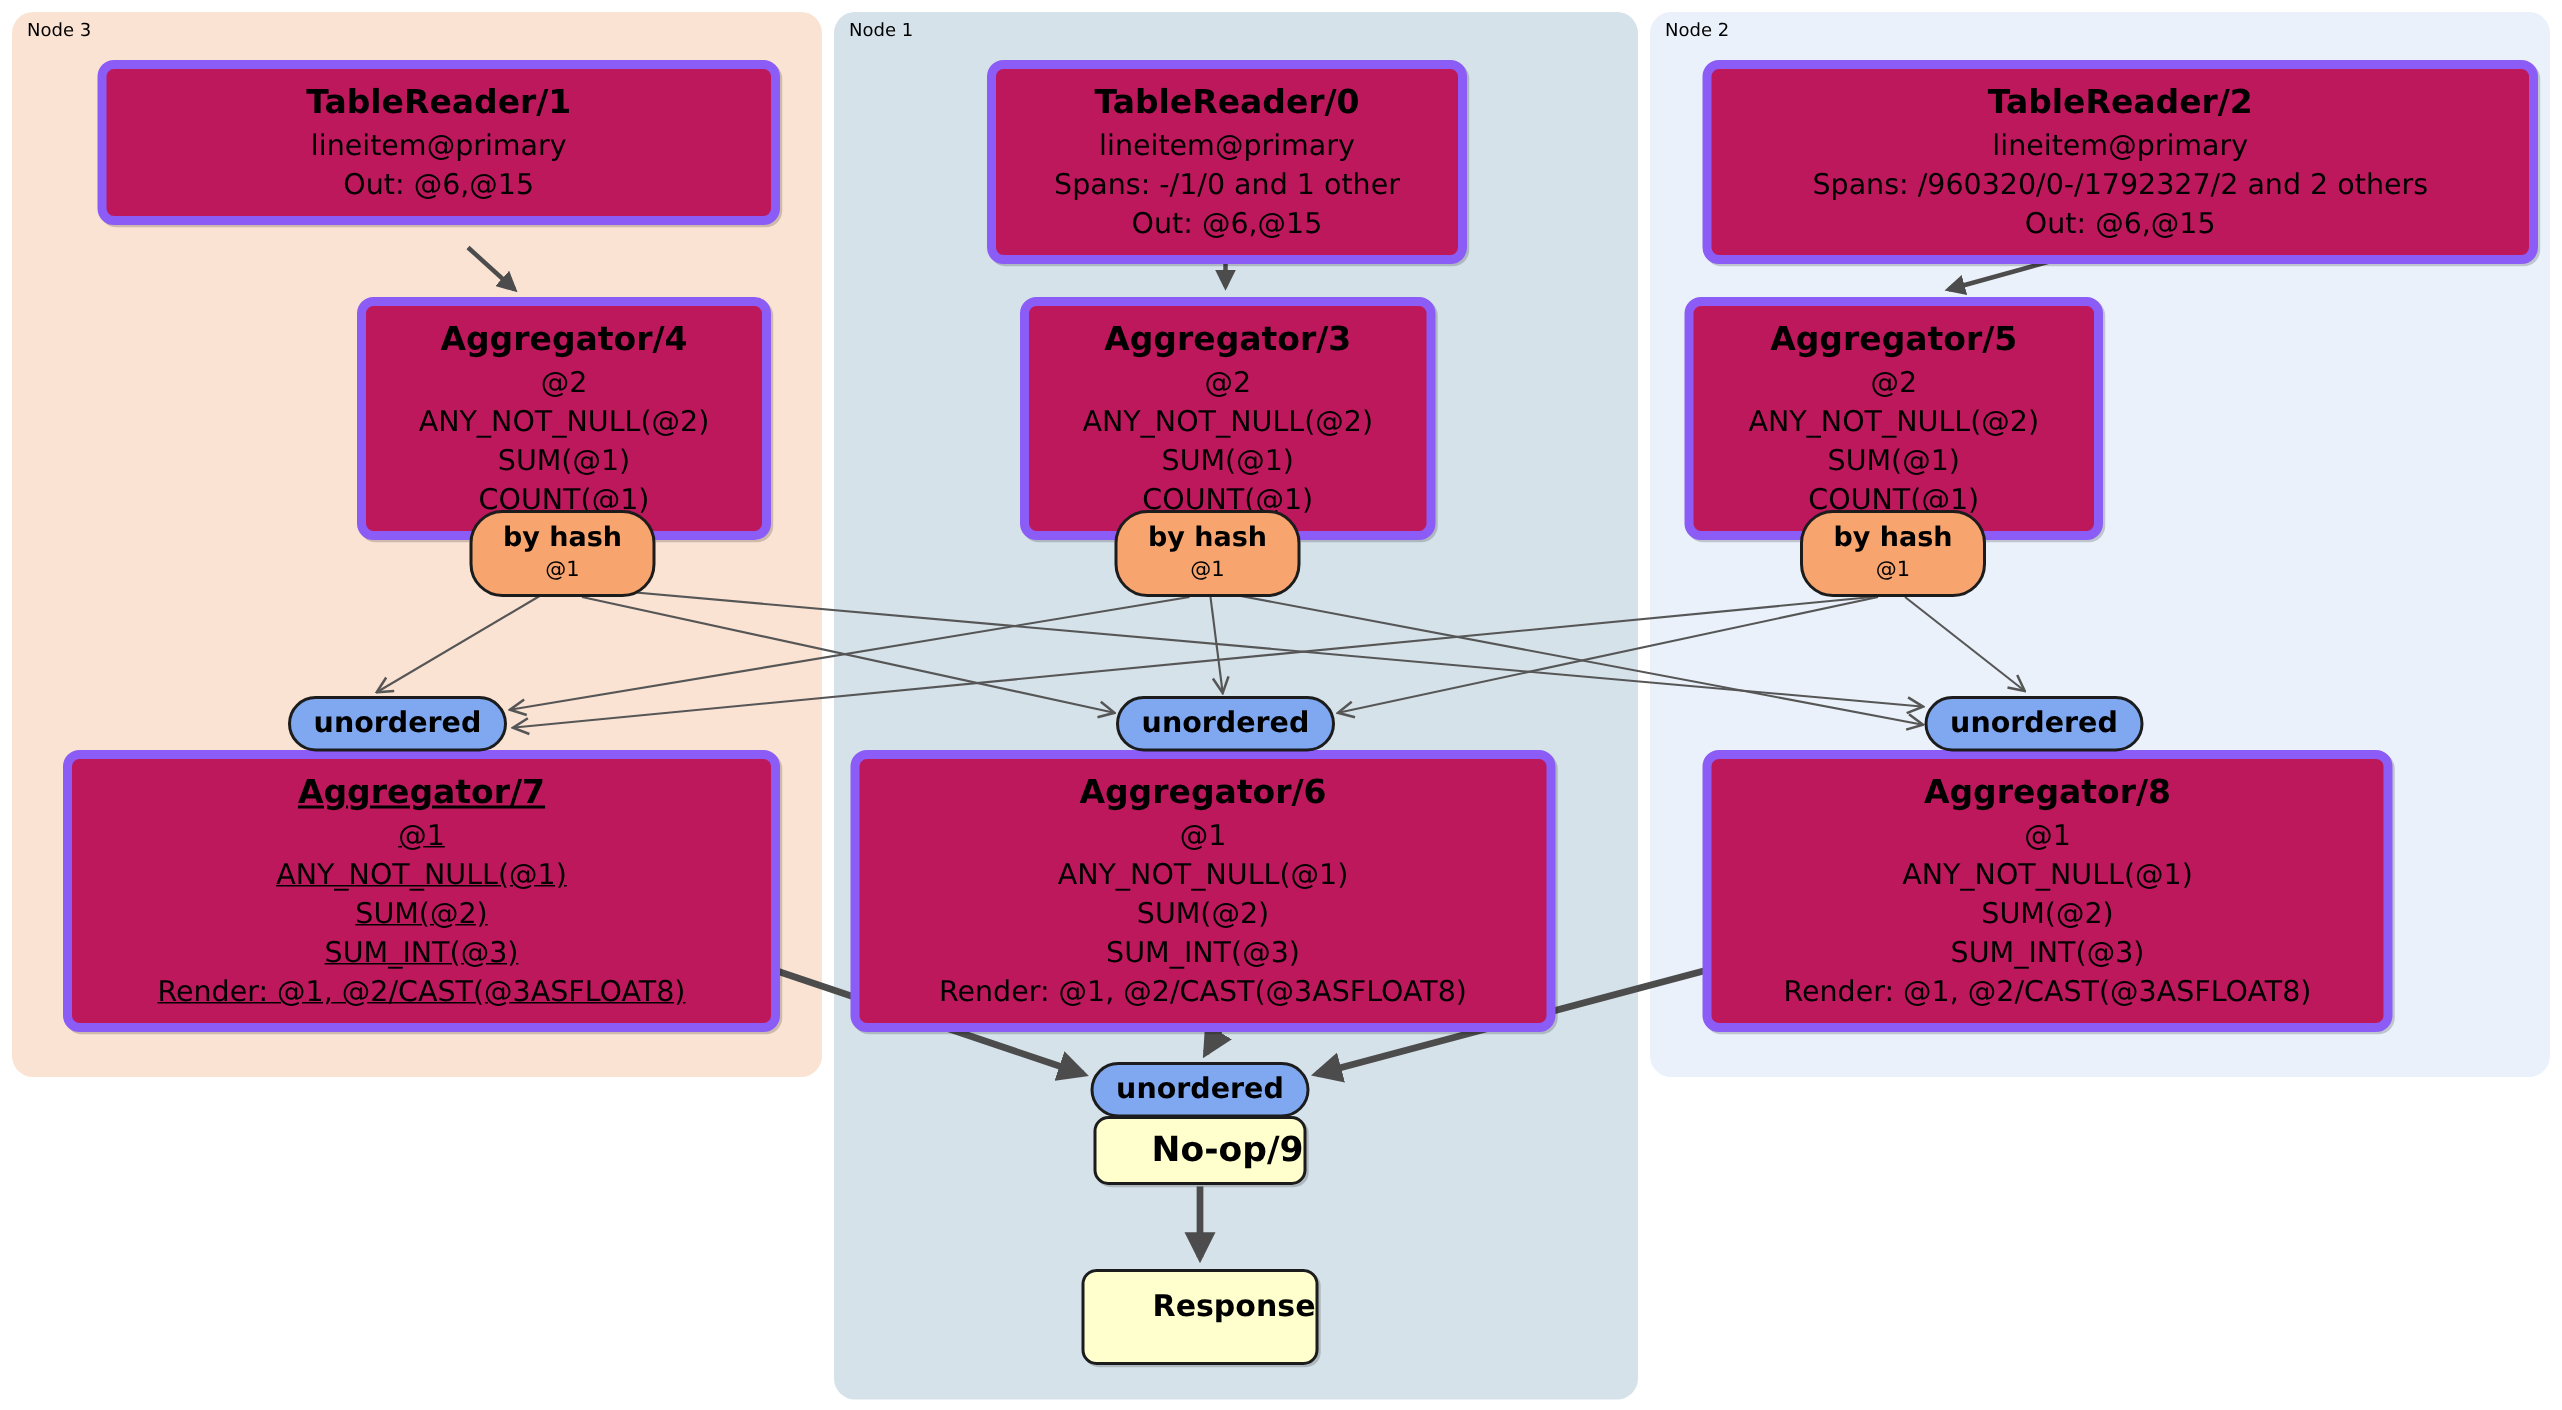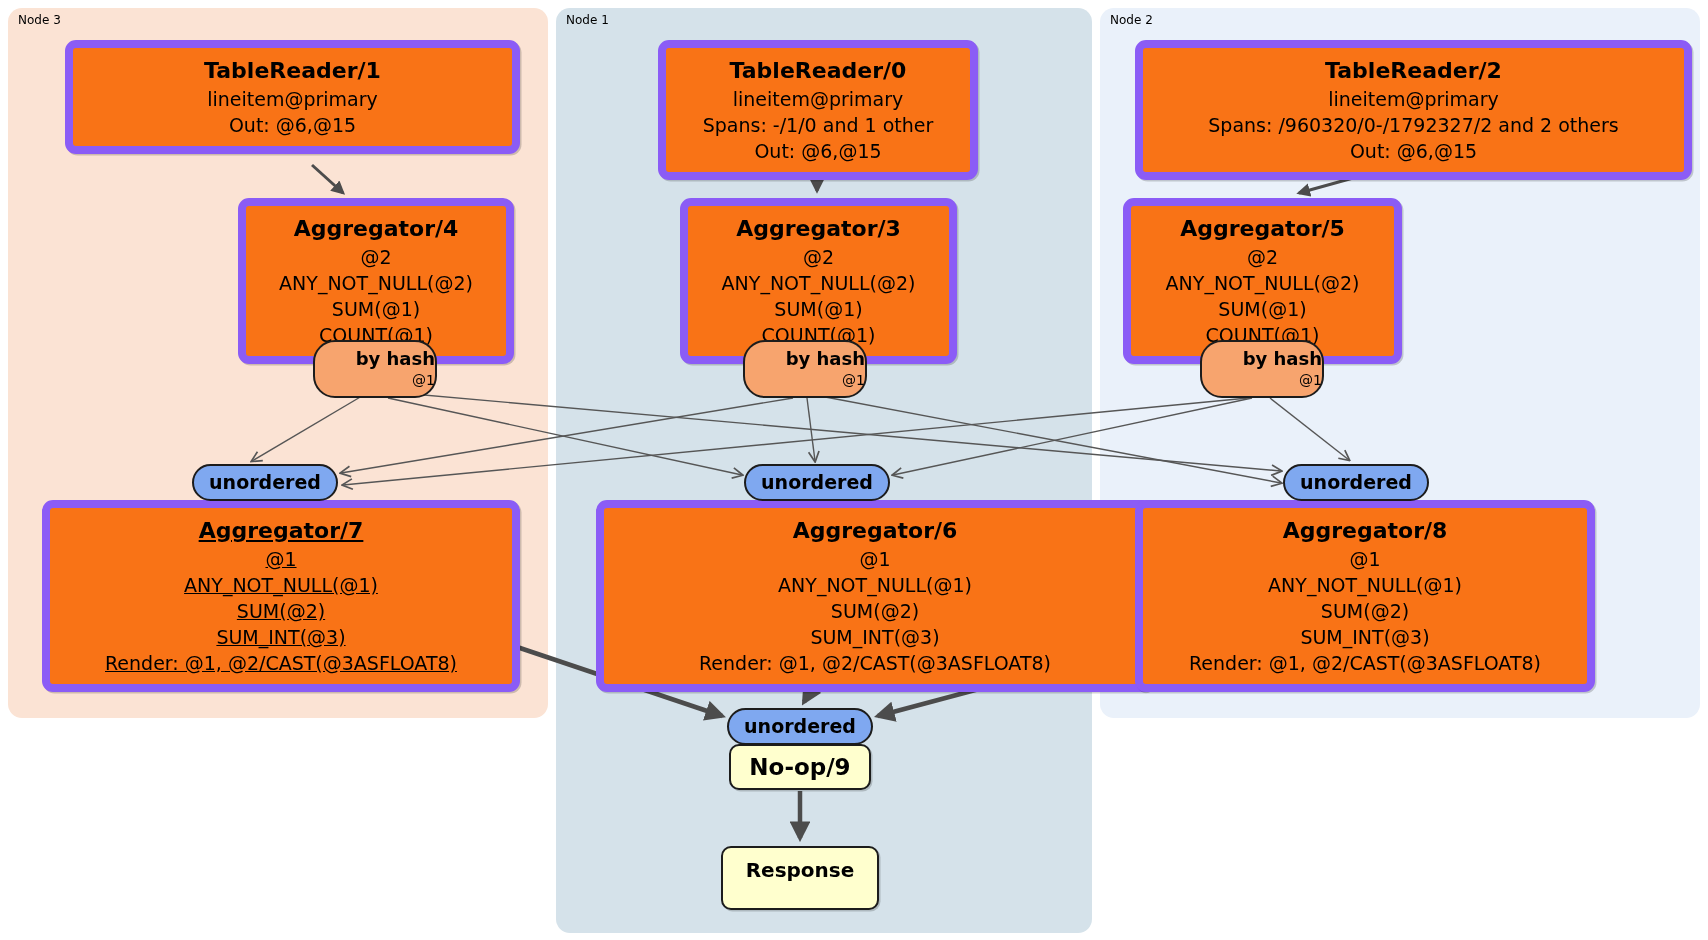--- a/index.html
+++ b/index.html
@@ -14,45 +14,45 @@
   #region-node1{left:556px;top:8px;width:536px;height:925px;background:#d5e2ea;}
   #region-node2{left:1100px;top:8px;width:600px;height:710px;background:#eaf1fa;}
   
   #edges{position:absolute;left:0;top:0;width:1708px;height:940px;z-index:2;}
   .edge-thin{stroke:#565656;stroke-width:1.4;fill:none;}
   .edge-med{stroke:#4c4c4c;stroke-width:3;fill:none;}
   .edge-thick{stroke:#4c4c4c;stroke-width:4.5;fill:none;}
   
   .pnode{
     position:absolute;z-index:3;box-sizing:border-box;
-    background:#f97316;border:8px solid #8b5cf6;border-radius:11px;
+    background:#be185d;border:6px solid #8b5cf6;border-radius:11px;
     padding:8px 10px;text-align:center;white-space:nowrap;
     box-shadow:1.5px 1.5px 0 rgba(0,0,0,0.18);
   }
   .pnode-title{font-size:22px;font-weight:bold;line-height:30px;}
   .pnode-line{font-size:19px;line-height:26px;}
   
   .hash-badge{
     position:absolute;z-index:4;box-sizing:border-box;width:124px;height:58px;
     background:#f7a46e;border:2px solid #1c1c1c;border-radius:22px;
-    text-align:right;padding-top:5px;
+    text-align:center;padding-top:5px;
   }
   .hash-label{font-size:18px;font-weight:bold;line-height:24px;}
   .hash-sub{font-size:14px;line-height:18px;}
   
   .sync-badge{
     position:absolute;z-index:4;box-sizing:border-box;width:146px;height:37px;
     background:#7fa8f0;border:2px solid #1c1c1c;border-radius:19px;
     text-align:center;font-size:19px;font-weight:bold;line-height:33px;
   }
   
   .end-box{
     position:absolute;z-index:3;box-sizing:border-box;
     background:#ffffce;border:2px solid #1c1c1c;border-radius:10px;
-    text-align:center;font-weight:bold;white-space:nowrap;
+    text-align:right;font-weight:bold;white-space:nowrap;
     box-shadow:1.5px 1.5px 0 rgba(0,0,0,0.18);
   }
   #noop-box{left:729px;top:744px;width:142px;height:46px;font-size:23px;line-height:42px;}
   #response-box{left:721px;top:846px;width:158px;height:64px;font-size:20px;line-height:44px;}
 </style>
 </head>
 <body>
 
 <div class="stage">
 
@@ -161,21 +161,21 @@
   </div>
 
   <div class="pnode" style="left:42px;top:500px;width:478px;text-decoration:underline;">
     <div class="pnode-title">Aggregator/7</div>
     <div class="pnode-line">@1</div>
     <div class="pnode-line">ANY_NOT_NULL(@1)</div>
     <div class="pnode-line">SUM(@2)</div>
     <div class="pnode-line">SUM_INT(@3)</div>
     <div class="pnode-line">Render: @1, @2/CAST(@3ASFLOAT8)</div>
   </div>
-  <div class="pnode" style="left:596px;top:500px;width:558px;">
+  <div class="pnode" style="left:567px;top:500px;width:470px;">
     <div class="pnode-title">Aggregator/6</div>
     <div class="pnode-line">@1</div>
     <div class="pnode-line">ANY_NOT_NULL(@1)</div>
     <div class="pnode-line">SUM(@2)</div>
     <div class="pnode-line">SUM_INT(@3)</div>
     <div class="pnode-line">Render: @1, @2/CAST(@3ASFLOAT8)</div>
   </div>
   <div class="pnode" style="left:1135px;top:500px;width:460px;text-align:center;">
     <div class="pnode-title">Aggregator/8</div>
     <div class="pnode-line">@1</div>

